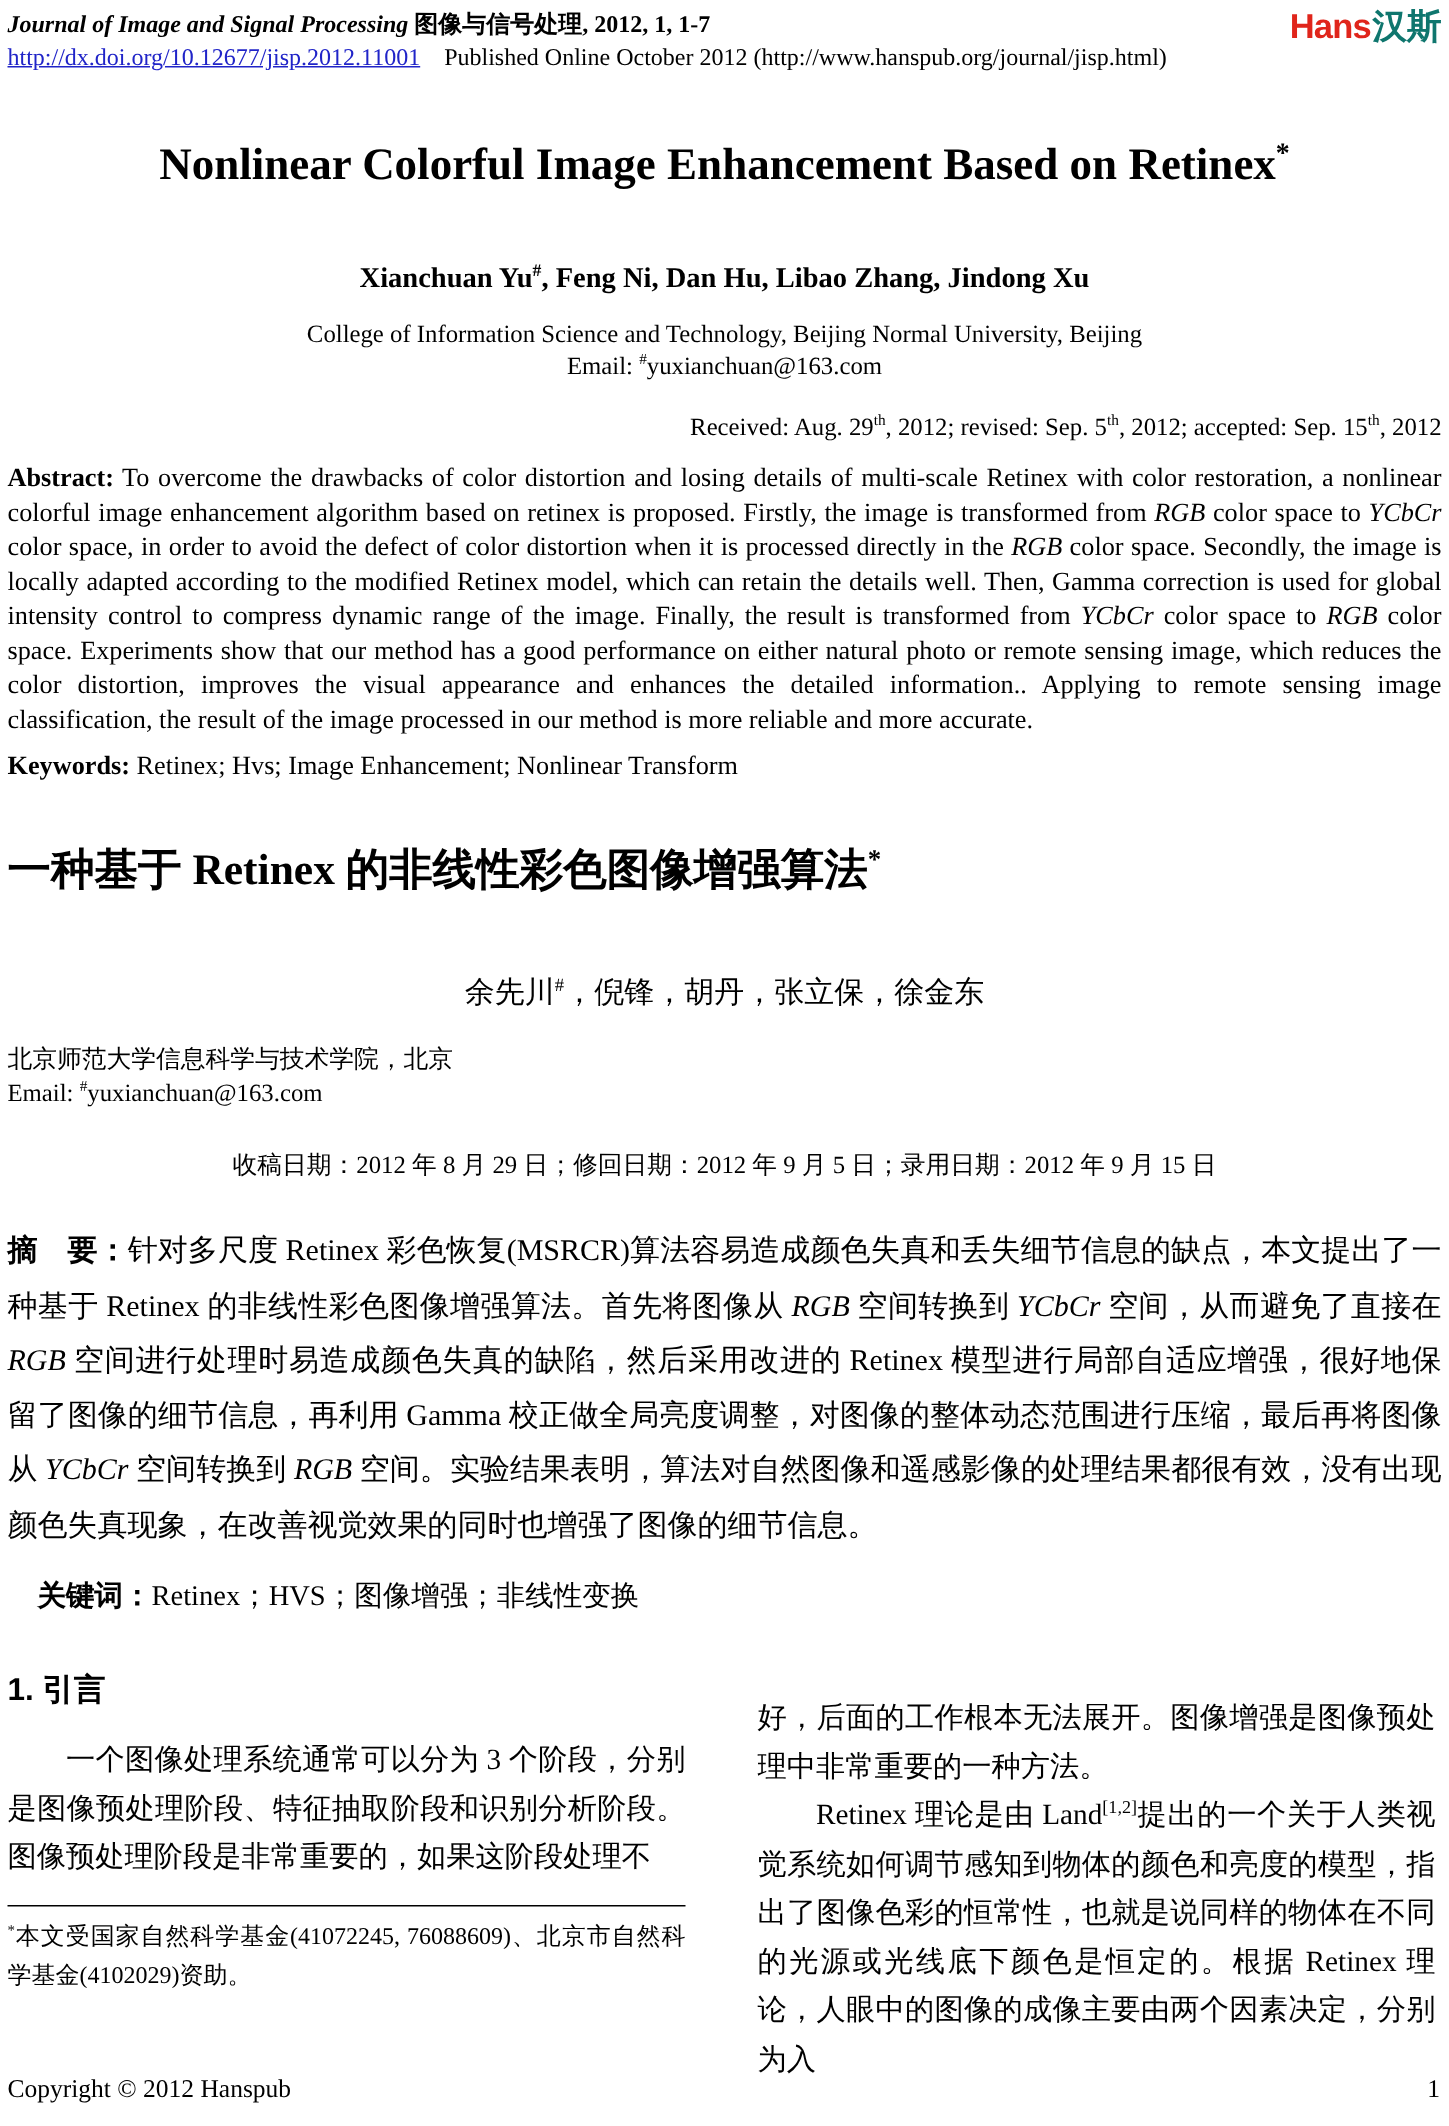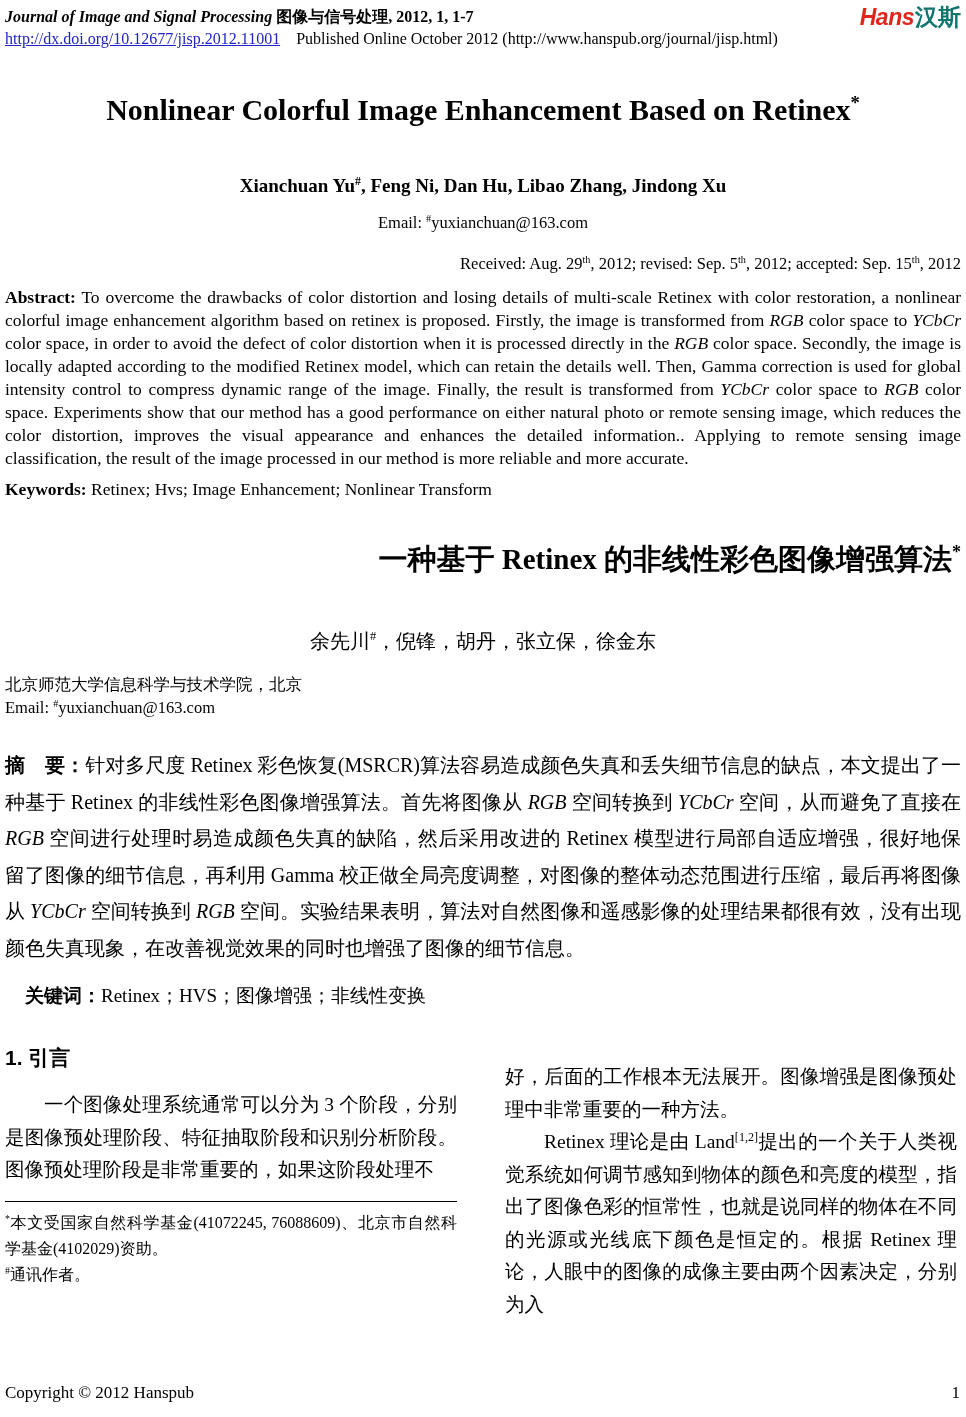--- a/index.html
+++ b/index.html
@@ -14,35 +14,35 @@
   .page { padding: 6px 5px 0 5px; }
 
   
   .b { font-weight: bold; }
   .i { font-style: italic; }
   .sup { font-size: 62%; vertical-align: super; line-height: 0; }
 
   
   .hdr-row1 { display: flex; justify-content: space-between; align-items: flex-start; font-size: 16px; line-height: 21px; }
   .logo { font-family: "Liberation Sans", sans-serif; font-size: 23px; font-weight: bold; line-height: 22px; white-space: nowrap; }
-  .logo-en { color: #E0251B; font-style: italic; letter-spacing: -0.5px; }
+  .logo-en { color: #E0251B; letter-spacing: -0.5px; }
   .logo-zh { color: #0f766e; margin-left: 1px; }
   .hdr-row2 { font-size: 16px; line-height: 22px; }
   .hdr-row2 a { color: #2024C8; text-decoration: underline; }
 
   
   .title { margin-top: 40px; text-align: center; font-size: 30px; font-weight: bold; line-height: 40px; }
   .authors { margin-top: 44px; text-align: center; font-size: 19px; font-weight: bold; line-height: 24px; }
   .affil { margin-top: 14px; text-align: center; font-size: 16.5px; line-height: 21px; }
   .received { margin-top: 20px; text-align: right; font-size: 16.5px; line-height: 21px; }
   .abstract { margin-top: 12px; font-size: 17.5px; line-height: 23px; text-align: justify; }
   .keywords { margin-top: 8px; font-size: 17.5px; line-height: 23px; }
 
   
-  .zh-title { margin-top: 36px; text-align: right; font-size: 29px; font-weight: bold; line-height: 44px; }
+  .zh-title { margin-top: 36px; text-align: left; font-size: 29px; font-weight: bold; line-height: 44px; }
   .zh-authors { margin-top: 46px; text-align: center; font-size: 20px; line-height: 28px; }
   .zh-affil { margin-top: 18px; font-size: 16.5px; line-height: 23px; }
   .zh-received { margin-top: 26px; text-align: center; font-size: 16.5px; line-height: 22px; }
   .zh-abstract { margin-top: 28px; font-size: 20px; line-height: 36.5px; text-align: justify; }
   .zh-keywords { margin-top: 16px; font-size: 19px; line-height: 27px; margin-left: 20px; }
 
   
   .columns { margin-top: 30px; display: flex; gap: 48px; }
   .col { width: 452px; font-size: 19.5px; line-height: 32.5px; text-align: justify; }
   .sec-h { font-size: 21px; font-weight: bold; line-height: 30px; margin: 4px 0 16px 0; font-family: "Liberation Sans", sans-serif; }
@@ -68,50 +68,51 @@
   </div>
   <div class="hdr-row2">
     <a href="#">http://dx.doi.org/10.12677/jisp.2012.11001</a><span style="white-space:pre-wrap;text-align:right;">    Published Online October 2012 (http://www.hanspub.org/journal/jisp.html)</span>
   </div>
 
   <h1 class="title"><span>Nonlinear Colorful Image Enhancement Based on Retinex</span><span class="sup">*</span></h1>
 
   <div class="authors"><span>Xianchuan Yu</span><span class="sup">#</span><span>, Feng Ni, Dan Hu, Libao Zhang, Jindong Xu</span></div>
 
   <div class="affil">
+    <div>College of Information Science and Technology, Beijing Normal University, Beijing</div>
     <div><span>Email: </span><span class="sup">#</span><span>yuxianchuan@163.com</span></div>
   </div>
 
   <div class="received"><span>Received: Aug. 29</span><span class="sup">th</span><span>, 2012; revised: Sep. 5</span><span class="sup">th</span><span>, 2012; accepted: Sep. 15</span><span class="sup">th</span><span>, 2012</span></div>
 
   <p class="abstract"><span class="b">Abstract:</span><span> To overcome the drawbacks of color distortion and losing details of multi-scale Retinex with color restoration, a nonlinear colorful image enhancement algorithm based on retinex is proposed. Firstly, the image is transformed from </span><span class="i">RGB</span><span> color space to </span><span class="i">YCbCr</span><span> color space, in order to avoid the defect of color distortion when it is processed directly in the </span><span class="i">RGB</span><span> color space. Secondly, the image is locally adapted according to the modified Retinex model, which can retain the details well. Then, Gamma correction is used for global intensity control to compress dynamic range of the image. Finally, the result is transformed from </span><span class="i">YCbCr</span><span> color space to </span><span class="i">RGB</span><span> color space. Experiments show that our method has a good performance on either natural photo or remote sensing image, which reduces the color distortion, improves the visual appearance and enhances the detailed information.. Applying to remote sensing image classification, the result of the image processed in our method is more reliable and more accurate.</span></p>
 
   <p class="keywords"><span class="b">Keywords:</span><span> Retinex; Hvs; Image Enhancement; Nonlinear Transform</span></p>
 
   <h1 class="zh-title"><span>一种基于 Retinex 的非线性彩色图像增强算法</span><span class="sup">*</span></h1>
 
   <div class="zh-authors"><span>余先川</span><span class="sup">#</span><span>，倪锋，胡丹，张立保，徐金东</span></div>
 
   <div class="zh-affil">
     <div>北京师范大学信息科学与技术学院，北京</div>
     <div><span>Email: </span><span class="sup">#</span><span>yuxianchuan@163.com</span></div>
   </div>
 
+  <div class="zh-received">收稿日期：2012 年 8 月 29 日；修回日期：2012 年 9 月 5 日；录用日期：2012 年 9 月 15 日</div>
 
   <p class="zh-abstract"><span class="b">摘　要：</span><span>针对多尺度 Retinex 彩色恢复(MSRCR)算法容易造成颜色失真和丢失细节信息的缺点，本文提出了一种基于 Retinex 的非线性彩色图像增强算法。首先将图像从 </span><span class="i">RGB</span><span> 空间转换到 </span><span class="i">YCbCr</span><span> 空间，从而避免了直接在 </span><span class="i">RGB</span><span> 空间进行处理时易造成颜色失真的缺陷，然后采用改进的 Retinex 模型进行局部自适应增强，很好地保留了图像的细节信息，再利用 Gamma 校正做全局亮度调整，对图像的整体动态范围进行压缩，最后再将图像从 </span><span class="i">YCbCr</span><span> 空间转换到 </span><span class="i">RGB</span><span> 空间。实验结果表明，算法对自然图像和遥感影像的处理结果都很有效，没有出现颜色失真现象，在改善视觉效果的同时也增强了图像的细节信息。</span></p>
 
   <p class="zh-keywords"><span class="b">关键词：</span><span>Retinex；HVS；图像增强；非线性变换</span></p>
 
   <div class="columns">
     <div class="col">
       <h2 class="sec-h">1. 引言</h2>
       <p class="indent">一个图像处理系统通常可以分为 3 个阶段，分别是图像预处理阶段、特征抽取阶段和识别分析阶段。图像预处理阶段是非常重要的，如果这阶段处理不</p>
       <div class="footnote">
         <div><span class="sup">*</span><span>本文受国家自然科学基金(41072245, 76088609)、北京市自然科学基金(4102029)资助。</span></div>
-        <div><span class="sup">#</span><span>通讯作者。</span></div>
       </div>
     </div>
     <div class="col col-right">
       <p>好，后面的工作根本无法展开。图像增强是图像预处理中非常重要的一种方法。</p>
       <p class="indent"><span>Retinex 理论是由 Land</span><span class="sup">[1,2]</span><span>提出的一个关于人类视觉系统如何调节感知到物体的颜色和亮度的模型，指出了图像色彩的恒常性，也就是说同样的物体在不同的光源或光线底下颜色是恒定的。根据 Retinex 理论，人眼中的图像的成像主要由两个因素决定，分别为入</span></p>
     </div>
   </div>
 
 </div>
 

